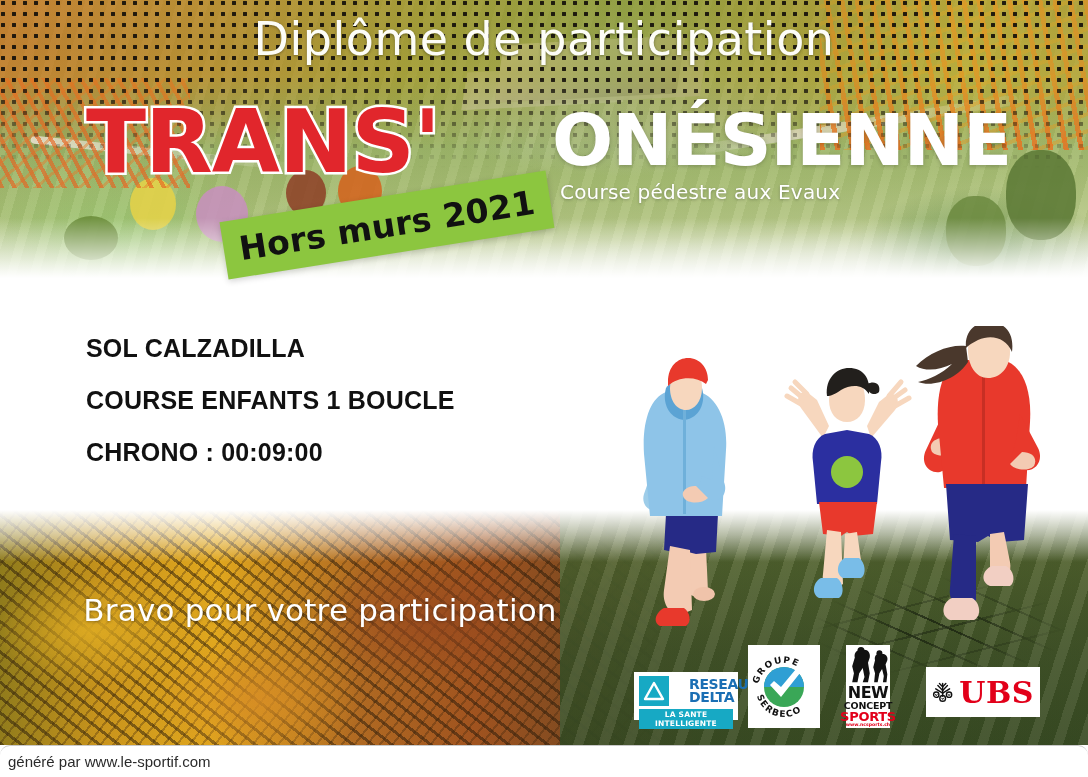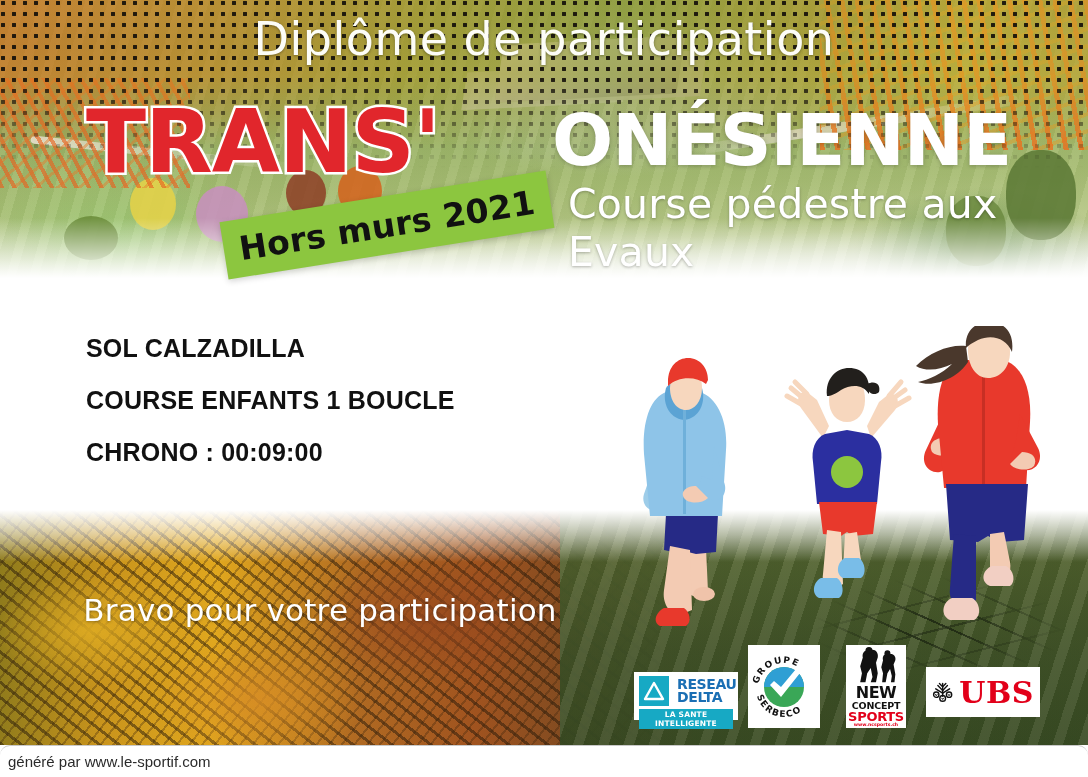--- a/index.html
+++ b/index.html
@@ -117,23 +117,22 @@
   .brand-one{
     position:absolute;left:552px;top:104px;
     font-family:"DejaVu Sans",sans-serif;
     font-size:72px;font-weight:700;letter-spacing:-1px;color:#ffffff;
     line-height:1;
     text-shadow:0 1px 4px rgba(0,0,0,.22);
   }
   .brand-sub{
     position:absolute;left:560px;top:180px;
     font-family:"DejaVu Sans",sans-serif;
-    font-size:41px;font-weight:400;color:#ffffff;letter-spacing:.2px;
+    font-size:20px;font-weight:400;color:#ffffff;letter-spacing:.2px;
     text-shadow:0 1px 3px rgba(0,0,0,.28);
-    margin-left:8px;
   }
   .ribbon{
     position:absolute;left:222px;top:196px;
     width:330px;height:58px;
     background:#8cc63f;
     transform:rotate(-9deg);
     box-shadow:0 2px 6px rgba(0,0,0,.18);
   }
   .ribbon-txt{
     position:absolute;left:0;top:0;width:330px;height:58px;
@@ -210,24 +209,24 @@
   }
 
   
   .runners{position:absolute;left:630px;top:326px;width:458px;height:300px;}
 
   
   .sponsors{position:absolute;left:630px;top:645px;width:440px;height:85px;}
   .logo{position:absolute;background:#ffffff;box-sizing:border-box;}
   .logo-delta{left:4px;top:27px;width:104px;height:48px;padding:4px 5px;}
   .logo-serbeco{left:118px;top:0px;width:72px;height:83px;}
-  .logo-ncs{left:216px;top:0px;width:60px;height:83px;}
+  .logo-ncs{left:216px;top:0px;width:44px;height:83px;}
   .logo-ubs{left:296px;top:22px;width:114px;height:50px;}
 
-  .delta-row{display:flex;align-items:center;gap:8px;}
+  .delta-row{display:flex;align-items:center;gap:20px;}
   .delta-sq{width:30px;height:30px;background:#17a9c4;display:flex;align-items:center;justify-content:center;flex:0 0 auto;}
   .delta-name{line-height:13px;}
   .delta-n1,.delta-n2{color:#1b6fb4;font-weight:700;font-size:14px;letter-spacing:-.4px;font-family:"DejaVu Sans",sans-serif;display:block;}
   .delta-tag{margin-top:3px;background:#17a9c4;color:#ffffff;font-size:7.5px;font-weight:700;letter-spacing:.2px;text-align:center;padding:1px 0;font-family:"DejaVu Sans",sans-serif;}
 
   .ubs-inner{display:flex;align-items:center;height:100%;padding:0 6px;gap:6px;box-sizing:border-box;}
   .ubs-word{color:#e2001a;font-family:"DejaVu Serif",serif;font-weight:700;font-size:30px;letter-spacing:.5px;}
 
   .ncs-inner{height:100%;display:flex;flex-direction:column;align-items:center;justify-content:flex-start;padding-top:2px;box-sizing:border-box;}
   .ncs-text{text-align:center;line-height:1;margin-top:1px;font-family:"DejaVu Sans",sans-serif;}

